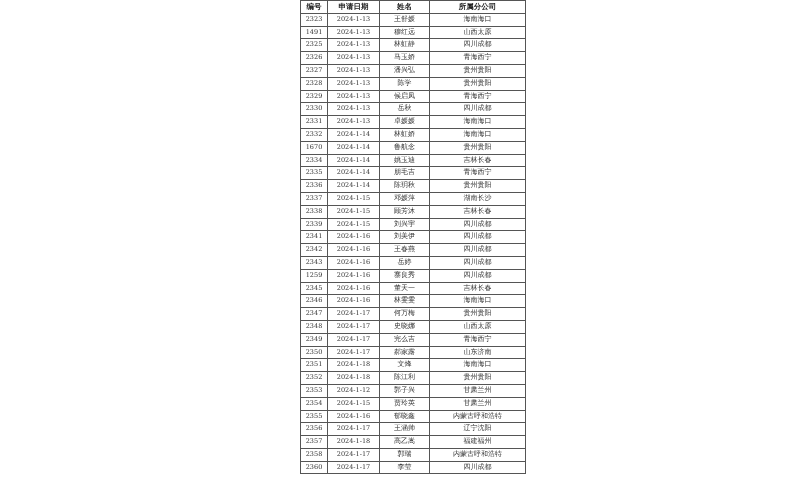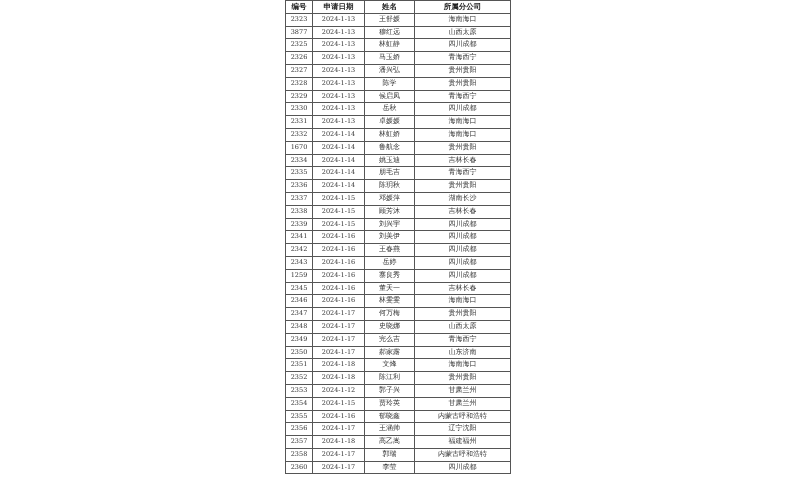--- a/index.html
+++ b/index.html
@@ -9,21 +9,21 @@
       width: 800px;
       height: 500px;
       overflow: hidden;
     }
     body {
       font-family: "DejaVu Serif", "Liberation Serif", serif;
       color: #222;
     }
     .sheet {
       position: absolute;
-      left: 285px;
+      left: 300px;
       top: 0;
       width: 225px;
     }
     table {
       border-collapse: collapse;
       width: 225px;
       table-layout: fixed;
     }
     td, th {
       border: 1px solid #555;
@@ -67,21 +67,21 @@
       </tr>
     </thead>
     <tbody id="tbody">
         <tr>
           <td class="id">2323</td>
           <td class="date">2024-1-13</td>
           <td class="name">王舒媛</td>
           <td class="branch">海南海口</td>
         </tr>
         <tr>
-          <td class="id">3877</td>
+          <td class="id">1491</td>
           <td class="date">2024-1-13</td>
           <td class="name">穆红远</td>
           <td class="branch">山西太原</td>
         </tr>
         <tr>
           <td class="id">2325</td>
           <td class="date">2024-1-13</td>
           <td class="name">林虹静</td>
           <td class="branch">四川成都</td>
         </tr>

